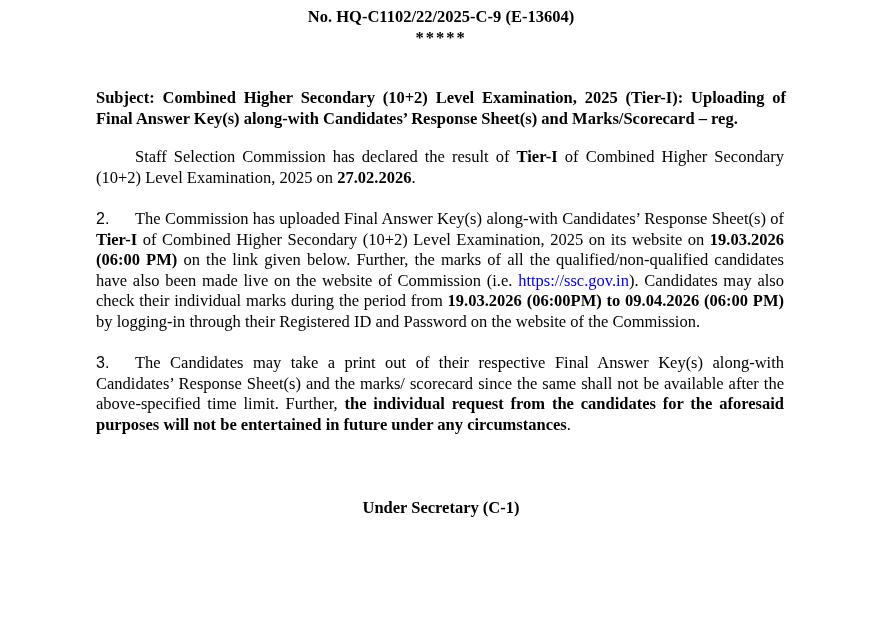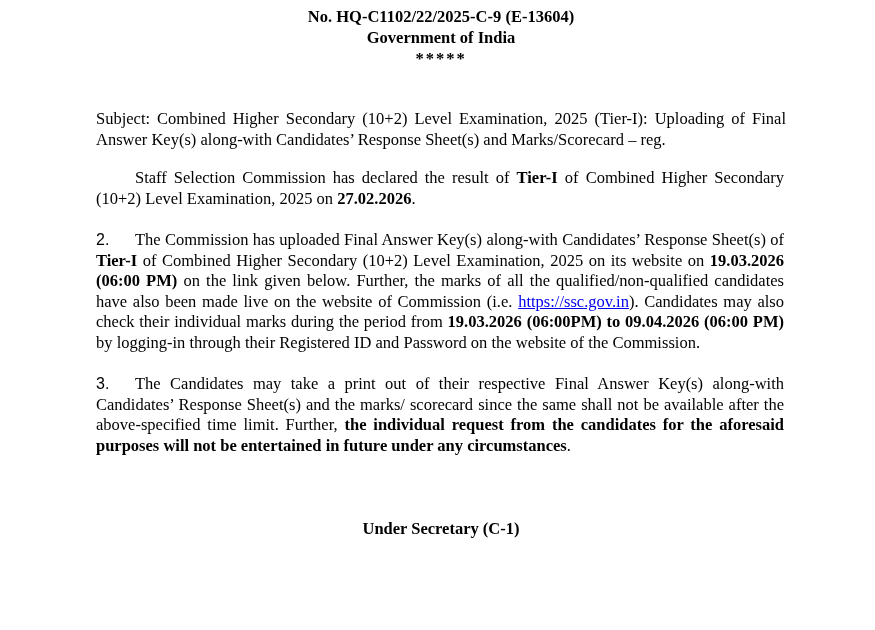--- a/index.html
+++ b/index.html
@@ -20,21 +20,21 @@
   }
   .header {
     text-align: center;
     font-weight: bold;
     line-height: 21px;
   }
   .stars {
     letter-spacing: 2px;
   }
   .subject {
-    font-weight: normal;
+    font-weight: bold;
     text-align: justify;
     line-height: 21px;
     margin: 39px 0 5px 0;
   }
   .para {
     text-align: justify;
     line-height: 20.5px;
     margin: 21px 2px 0 0;
   }
   .para.first {
@@ -44,38 +44,36 @@
   .para-num {
     display: inline-block;
     width: 39px;
     text-indent: 0;
     font-family: "Liberation Sans", "DejaVu Sans", sans-serif;
     font-size: 16px;
   }
   b { font-weight: bold; }
   a.doc-link {
     color: #0000EE;
-    text-decoration: underline;
     cursor: pointer;
   }
   .footer {
     margin-top: 62px;
     text-align: center;
     font-weight: bold;
     line-height: 21px;
   }
 </style>
 </head>
 <body>
 
 <div class="doc">
 
   <div class="header">
     <div>No. HQ-C1102/22/2025-C-9 (E-13604)</div>
-    <div>Government of India</div>
     <div class="stars">*****</div>
   </div>
 
   <p class="subject">Subject: Combined Higher Secondary (10+2) Level Examination, 2025 (Tier-I): Uploading of Final Answer Key(s) along-with Candidates’ Response Sheet(s) and Marks/Scorecard – reg.</p>
 
   <p class="para first"><span>Staff Selection Commission has declared the result of </span><b>Tier-I</b><span> of Combined Higher Secondary (10+2) Level Examination, 2025 on </span><b>27.02.2026</b><span>.</span></p>
 
   <p class="para"><span class="para-num">2.</span><span>The Commission has uploaded Final Answer Key(s) along-with Candidates’ Response Sheet(s) of </span><b>Tier-I</b><span> of Combined Higher Secondary (10+2) Level Examination, 2025 on its website on </span><b>19.03.2026 (06:00 PM)</b><span> on the link given below. Further, the marks of all the qualified/non-qualified candidates have also been made live on the website of Commission (i.e. </span><a class="doc-link">https://ssc.gov.in</a><span>). Candidates may also check their individual marks during the period from </span><b>19.03.2026 (06:00PM) to 09.04.2026 (06:00 PM)</b><span> by logging-in through their Registered ID and Password on the website of the Commission.</span></p>
 
   <p class="para"><span class="para-num">3.</span><span>The Candidates may take a print out of their respective Final Answer Key(s) along-with Candidates’ Response Sheet(s) and the marks/ scorecard since the same shall not be available after the above-specified time limit. Further, </span><b>the individual request from the candidates for the aforesaid purposes will not be entertained in future under any circumstances</b><span>.</span></p>

